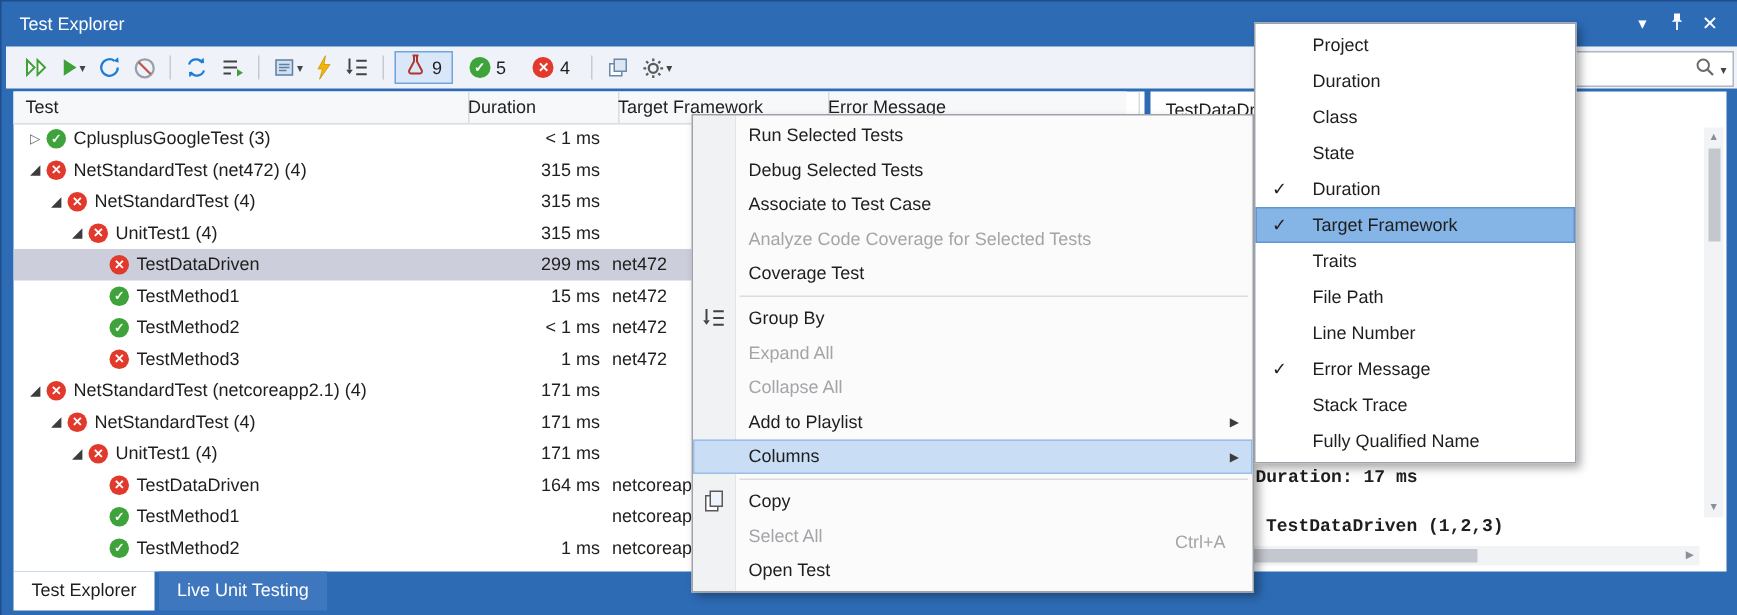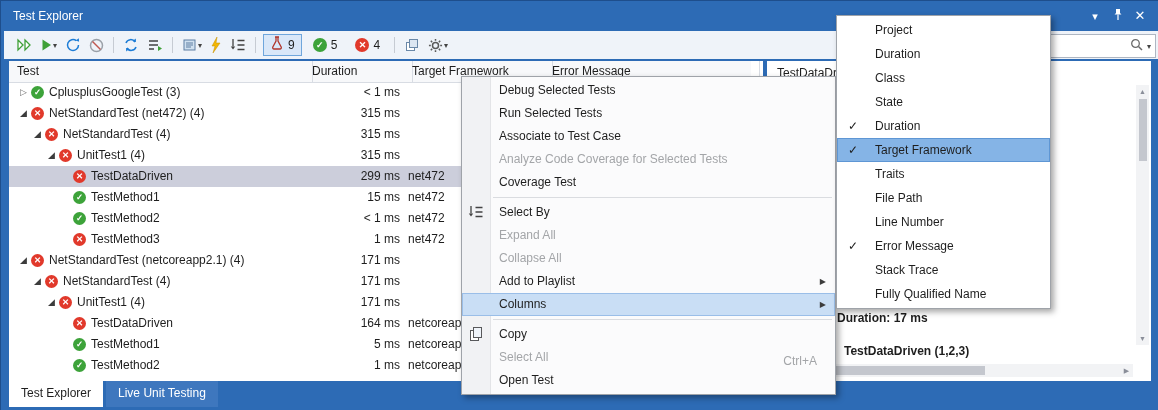--- a/index.html
+++ b/index.html
@@ -41,21 +41,21 @@
 
   
   .vsb{position:absolute;right:0;top:21px;width:12px;bottom:0;background:#F2F3F5}
   .sarr{position:absolute;left:0;width:12px;height:13px;font-size:7px;color:#8A8E99;text-align:center;line-height:13px}
   .up{top:0}.down{bottom:0}
   .vthumb{position:absolute;left:2px;width:8px;background:#C4C7CE}
 
   
   .details-pane{position:absolute;left:766px;top:60px;width:384px;height:320px;background:#fff}
   .dp-header{position:absolute;left:10px;top:5px;white-space:nowrap}
-  .dp-line{position:absolute;font-family:Liberation Sans, sans-serif;font-weight:bold;font-size:12px;white-space:nowrap}
+  .dp-line{position:absolute;font-family:Liberation Mono, monospace;font-weight:bold;font-size:12px;white-space:nowrap}
   .dp-line1{left:70px;top:250px}
   .dp-line2{left:77px;top:283px}
   .dp-vsb{position:absolute;right:2px;top:24px;width:13px;height:260px;background:#F2F3F5}
   .dp-vsb .sarr{width:13px}
   .dp-hsb{position:absolute;left:4px;bottom:4px;height:13px;width:362px;background:#F2F3F5}
   .hsarr{position:absolute;top:0;width:13px;height:13px;font-size:7px;color:#8A8E99;text-align:center;line-height:13px}
   .hleft{left:0}.hright{right:0}
   .hthumb{position:absolute;top:2px;height:9px;background:#C4C7CE}
 
   
@@ -272,21 +272,20 @@
         </div>
         <div class="trow" style="top: 231px;">
           <span class="st fail" style="left: 64px;">✕</span>
           <span class="tlbl" style="left: 82px;">TestDataDriven</span>
           <span class="tdur">164 ms</span>
           <span class="tfw">netcoreapp2.1</span>
         </div>
         <div class="trow" style="top: 252px;">
           <span class="st pass" style="left: 64px;">✓</span>
           <span class="tlbl" style="left: 82px;">TestMethod1</span>
-          <span class="tdur">5 ms</span>
           <span class="tfw">netcoreapp2.1</span>
         </div>
         <div class="trow" style="top: 273px;">
           <span class="st pass" style="left: 64px;">✓</span>
           <span class="tlbl" style="left: 82px;">TestMethod2</span>
           <span class="tdur">1 ms</span>
           <span class="tfw">netcoreapp2.1</span>
         </div>
       </div>
     <div class="vsb">
@@ -314,31 +313,31 @@
       <span class="hsarr hright">▶</span>
     </div>
   </div>
 
   <div class="tabs">
     <div class="tab active">Test Explorer</div>
     <div class="tab inactive">Live Unit Testing</div>
   </div>
 
   <div class="cmenu" id="context-menu">
+      <div class="mi"><span class="mlbl">Run Selected Tests</span></div>
       <div class="mi"><span class="mlbl">Debug Selected Tests</span></div>
-      <div class="mi"><span class="mlbl">Run Selected Tests</span></div>
       <div class="mi"><span class="mlbl">Associate to Test Case</span></div>
       <div class="mi disabled"><span class="mlbl">Analyze Code Coverage for Selected Tests</span></div>
       <div class="mi"><span class="mlbl">Coverage Test</span></div>
       <div class="msep"></div>
       <div class="mi"><span class="gicon"><svg width="16" height="16" viewBox="0 0 16 16">
             <path d="M7.5 3.5h7M7.5 8h7M7.5 12.5h7" stroke="#424242" stroke-width="1.3" fill="none"></path>
             <path d="M3 2v7.5" stroke="#424242" stroke-width="1.3" fill="none"></path>
             <path d="M0.8 9.5l2.2 3 2.2-3z" fill="#424242"></path>
-          </svg></span><span class="mlbl">Select By</span></div>
+          </svg></span><span class="mlbl">Group By</span></div>
       <div class="mi disabled"><span class="mlbl">Expand All</span></div>
       <div class="mi disabled"><span class="mlbl">Collapse All</span></div>
       <div class="mi"><span class="mlbl">Add to Playlist</span><span class="marrow">▶</span></div>
       <div class="mi hl"><span class="mlbl">Columns</span><span class="marrow">▶</span></div>
       <div class="msep"></div>
       <div class="mi"><span class="gicon"><svg width="16" height="16" viewBox="0 0 16 16">
             <rect x="2.5" y="4.5" width="8" height="10" fill="#fff" stroke="#58595B"></rect>
             <rect x="5.5" y="1.5" width="8" height="10" fill="#EFF4FA" stroke="#58595B"></rect>
           </svg></span><span class="mlbl">Copy</span></div>
       <div class="mi disabled"><span class="mlbl">Select All</span><span class="mshort">Ctrl+A</span></div>

